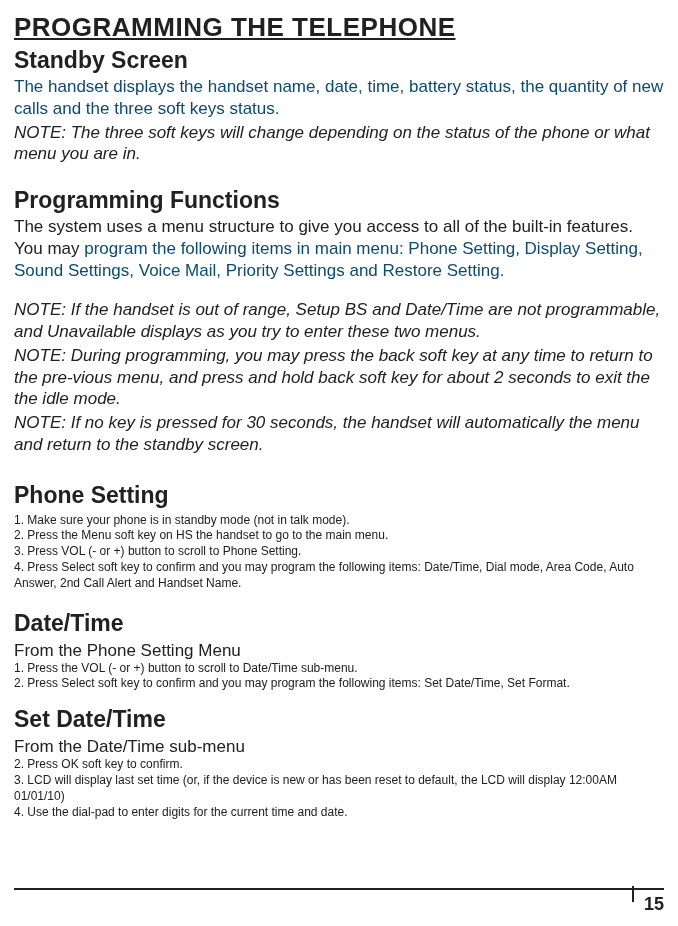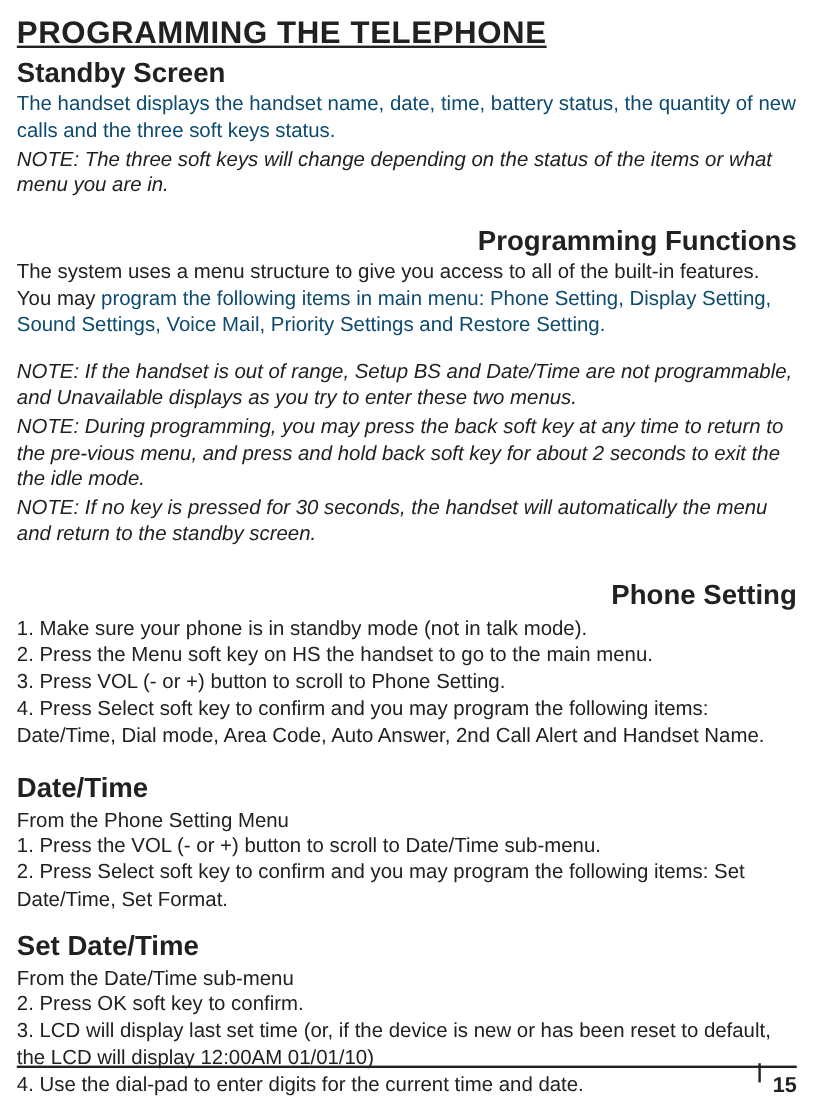--- a/index.html
+++ b/index.html
@@ -20,40 +20,39 @@
       margin-bottom: 2px;
     }
     .h2 {
       font-size: 23px;
       font-weight: 700;
       margin-top: 4px;
       margin-bottom: 2px;
     }
     .h2-spaced {
       margin-top: 22px;
-      text-align: right;
     }
     .body-text {
       font-size: 17px;
       line-height: 1.28;
     }
     .highlight {
       color: #0c4a6e;
     }
     .note {
       font-style: italic;
       font-size: 17px;
       line-height: 1.28;
       margin-top: 2px;
     }
     .note-block {
       margin-top: 18px;
     }
     .list-block {
-      font-size: 17px;
+      font-size: 12px;
       line-height: 1.32;
       margin-top: 4px;
     }
     .sub-lead {
       font-size: 17px;
       margin-top: 4px;
     }
     .footer {
       position: absolute;
       left: 14px;
@@ -80,21 +79,21 @@
       background: #212121;
     }
   </style>
 </head>
 <body>
 
 <div class="main-title">PROGRAMMING THE TELEPHONE</div>
 
 <div class="h2">Standby Screen</div>
 <div class="body-text highlight">The handset displays the handset name, date, time, battery status, the quantity of new calls and the three soft keys status.</div>
-<div class="note">NOTE: The three soft keys will change depending on the status of the items or what menu you are in.</div>
+<div class="note">NOTE: The three soft keys will change depending on the status of the phone or what menu you are in.</div>
 
 <div class="h2 h2-spaced">Programming Functions</div>
 <div class="body-text">
   <span>The system uses a menu structure to give you access to all of the built-in features. You may </span><span class="highlight">program the following items in main menu: Phone Setting, Display Setting, Sound Settings, Voice Mail, Priority Settings and Restore Setting.</span>
 </div>
 <div class="note note-block">NOTE: If the handset is out of range, Setup BS and Date/Time are not programmable, and Unavailable displays as you try to enter these two menus.</div>
 <div class="note">NOTE: During programming, you may press the back soft key at any time to return to the pre-vious menu, and press and hold back soft key for about 2 seconds to exit the the idle mode.</div>
 <div class="note">NOTE: If no key is pressed for 30 seconds, the handset will automatically the menu and return to the standby screen.</div>
 
 <div class="h2 h2-spaced" style="margin-top:26px;">Phone Setting</div>

